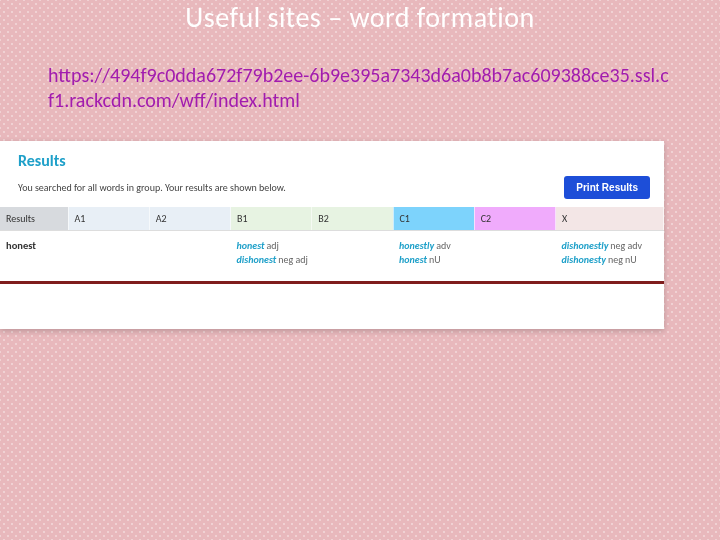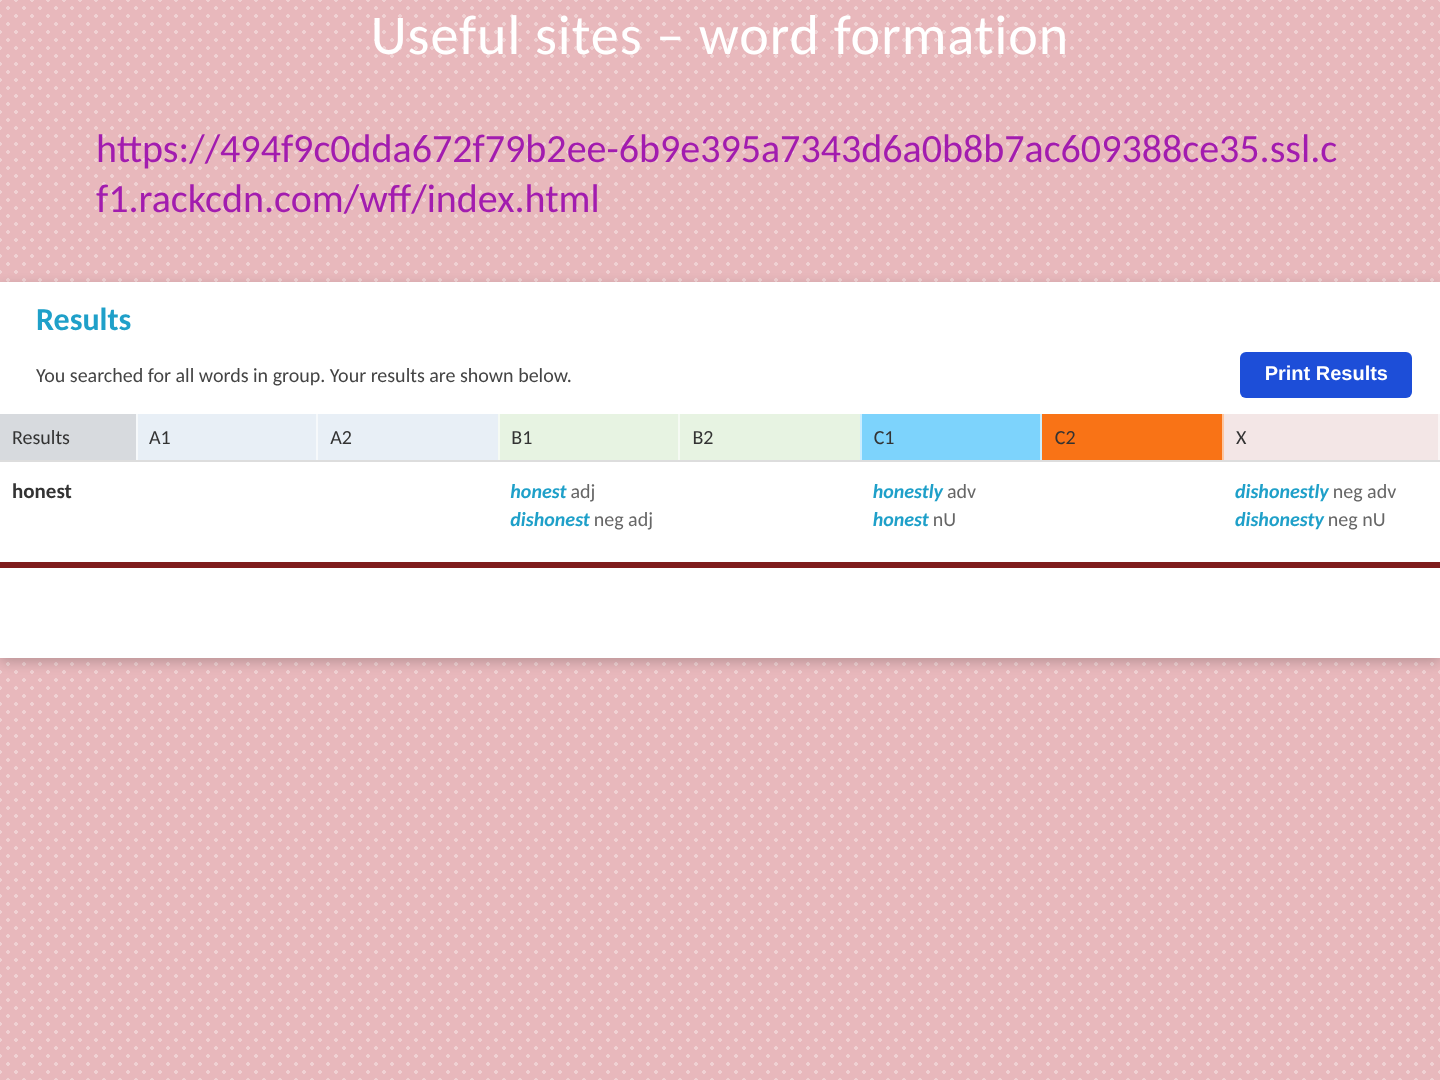--- a/index.html
+++ b/index.html
@@ -26,21 +26,21 @@
     color: #a21caf;
     font-size: 20px;
     line-height: 1.25;
     padding: 28px 48px 0 48px;
     font-weight: 400;
     word-break: break-all;
   }
   .panel {
     background: #ffffff;
     margin: 28px 0 0 0;
-    width: 720px;
+    width: 664px;
     box-shadow: 0 2px 6px rgba(0,0,0,0.2);
   }
   .results-head {
     padding: 10px 18px 2px 18px;
   }
   .results-title {
     color: #1fa0c9;
     font-weight: 700;
     font-size: 16px;
   }
@@ -77,21 +77,21 @@
     padding: 5px 6px;
     border-right: 1px solid rgba(255,255,255,0.6);
     border-bottom: 1px solid #ddd;
   }
   th.hw { background: #d7dade; width: 68px; }
   th.a1 { background: #e8eff6; }
   th.a2 { background: #e8eff6; }
   th.b1 { background: #e7f3e2; }
   th.b2 { background: #e7f3e2; }
   th.c1 { background: #7dd3fc; }
-  th.c2 { background: #f97316; }
+  th.c2 { background: #f0abfc; }
   th.x  { background: #f3e6e6; width: 108px; }
   td {
     vertical-align: top;
     font-size: 10px;
     padding: 8px 6px 14px 6px;
     border-bottom: 3px solid #7f1d1d;
     color: #333;
   }
   td.hw { font-weight: 700; font-size: 10.5px; width: 68px; }
   td .word { color: #1fa0c9; font-style: italic; font-weight: 600; }

